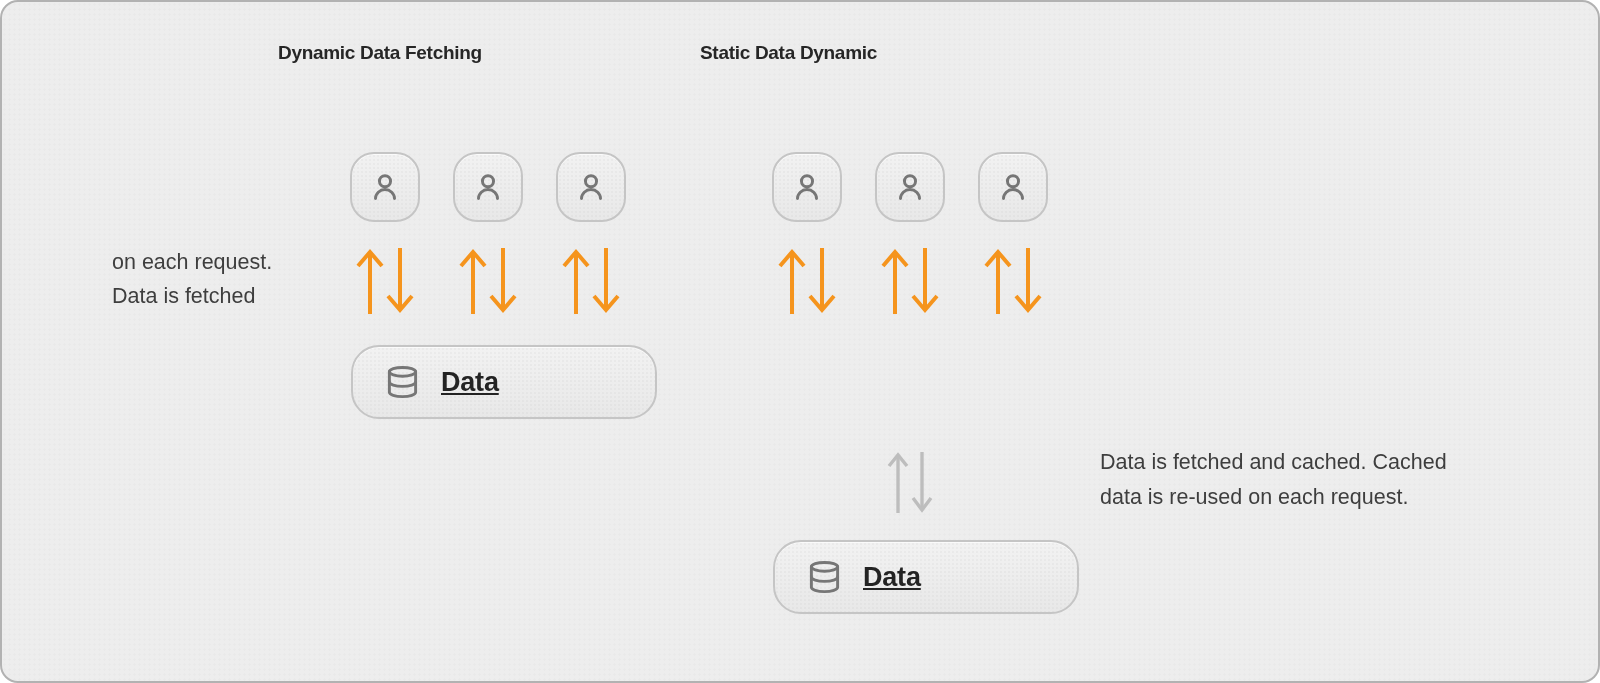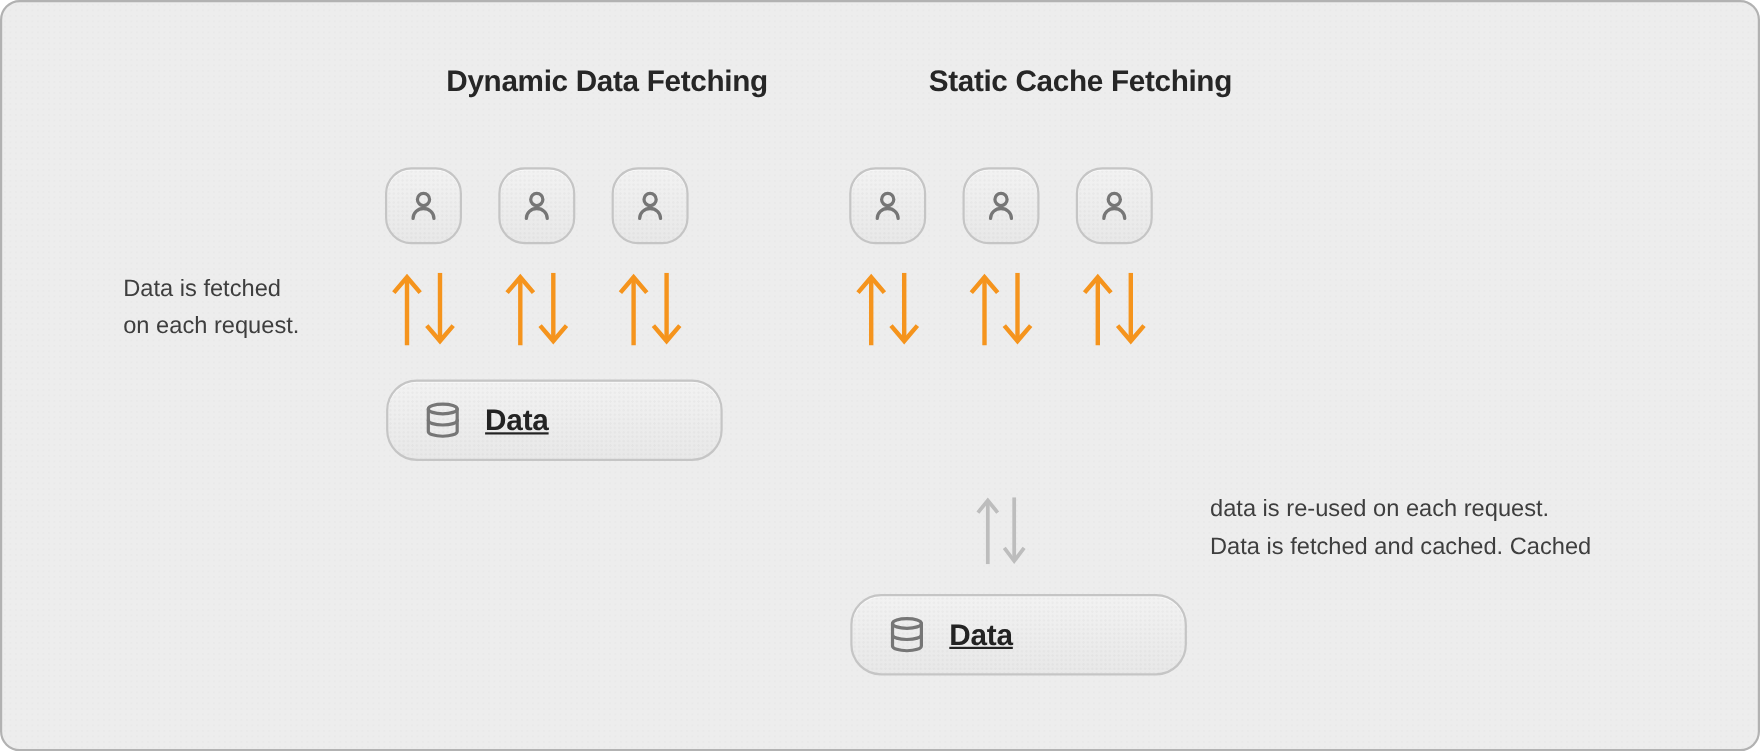--- a/index.html
+++ b/index.html
@@ -18,24 +18,24 @@
     height: 679px;
     background-color: var(--card-background, #EDEDED);
     background-image: radial-gradient(rgba(0,0,0,0.016) 1px, transparent 1.2px);
     background-size: 5px 5px;
     border: 2px solid var(--card-border, #B2B2B2);
     border-radius: 18px;
     overflow: hidden;
   }
   .col-title {
     position: absolute;
-    top: 57px;
+    top: 40px;
     width: 420px;
-    text-align: right;
-    font-size: 27px;
+    text-align: left;
+    font-size: 19px;
     font-weight: 700;
     letter-spacing: -0.3px;
     color: var(--title-text, #262626);
   }
   .title-dynamic { left: 276px; }
   .title-static  { left: 698px; }
 
   .clients-row {
     position: absolute;
     top: 150px;
@@ -179,25 +179,25 @@
   </div>
 
   <div class="pill pill-data-dynamic">
     <svg width="35" height="36" viewBox="0 0 24 24">
         <use href="#database-glyph"></use>
       </svg>
     <span class="pill-label">Data</span>
   </div>
 
   <div class="annotation annotation-dynamic">
+    <div>on each request.</div>
     <div>Data is fetched</div>
-    <div>on each request.</div>
-  </div>
-
-  <div class="col-title title-static">Static Cache Fetching</div>
+  </div>
+
+  <div class="col-title title-static">Static Data Dynamic</div>
 
   <div class="clients-row clients-static">
     <div class="client-box">
       <svg width="34" height="34" viewBox="0 0 24 24">
           <use href="#user-glyph"></use>
         </svg>
     </div>
     <div class="client-box">
       <svg width="34" height="34" viewBox="0 0 24 24">
           <use href="#user-glyph"></use>
@@ -231,17 +231,17 @@
   </svg>
 
   <div class="pill pill-data-static">
     <svg width="35" height="36" viewBox="0 0 24 24">
         <use href="#database-glyph"></use>
       </svg>
     <span class="pill-label">Data</span>
   </div>
 
   <div class="annotation annotation-static">
+    <div>Data is fetched and cached. Cached</div>
     <div>data is re-used on each request.</div>
-    <div>Data is fetched and cached. Cached</div>
   </div>
 
 </div>
 
 </body></html>

